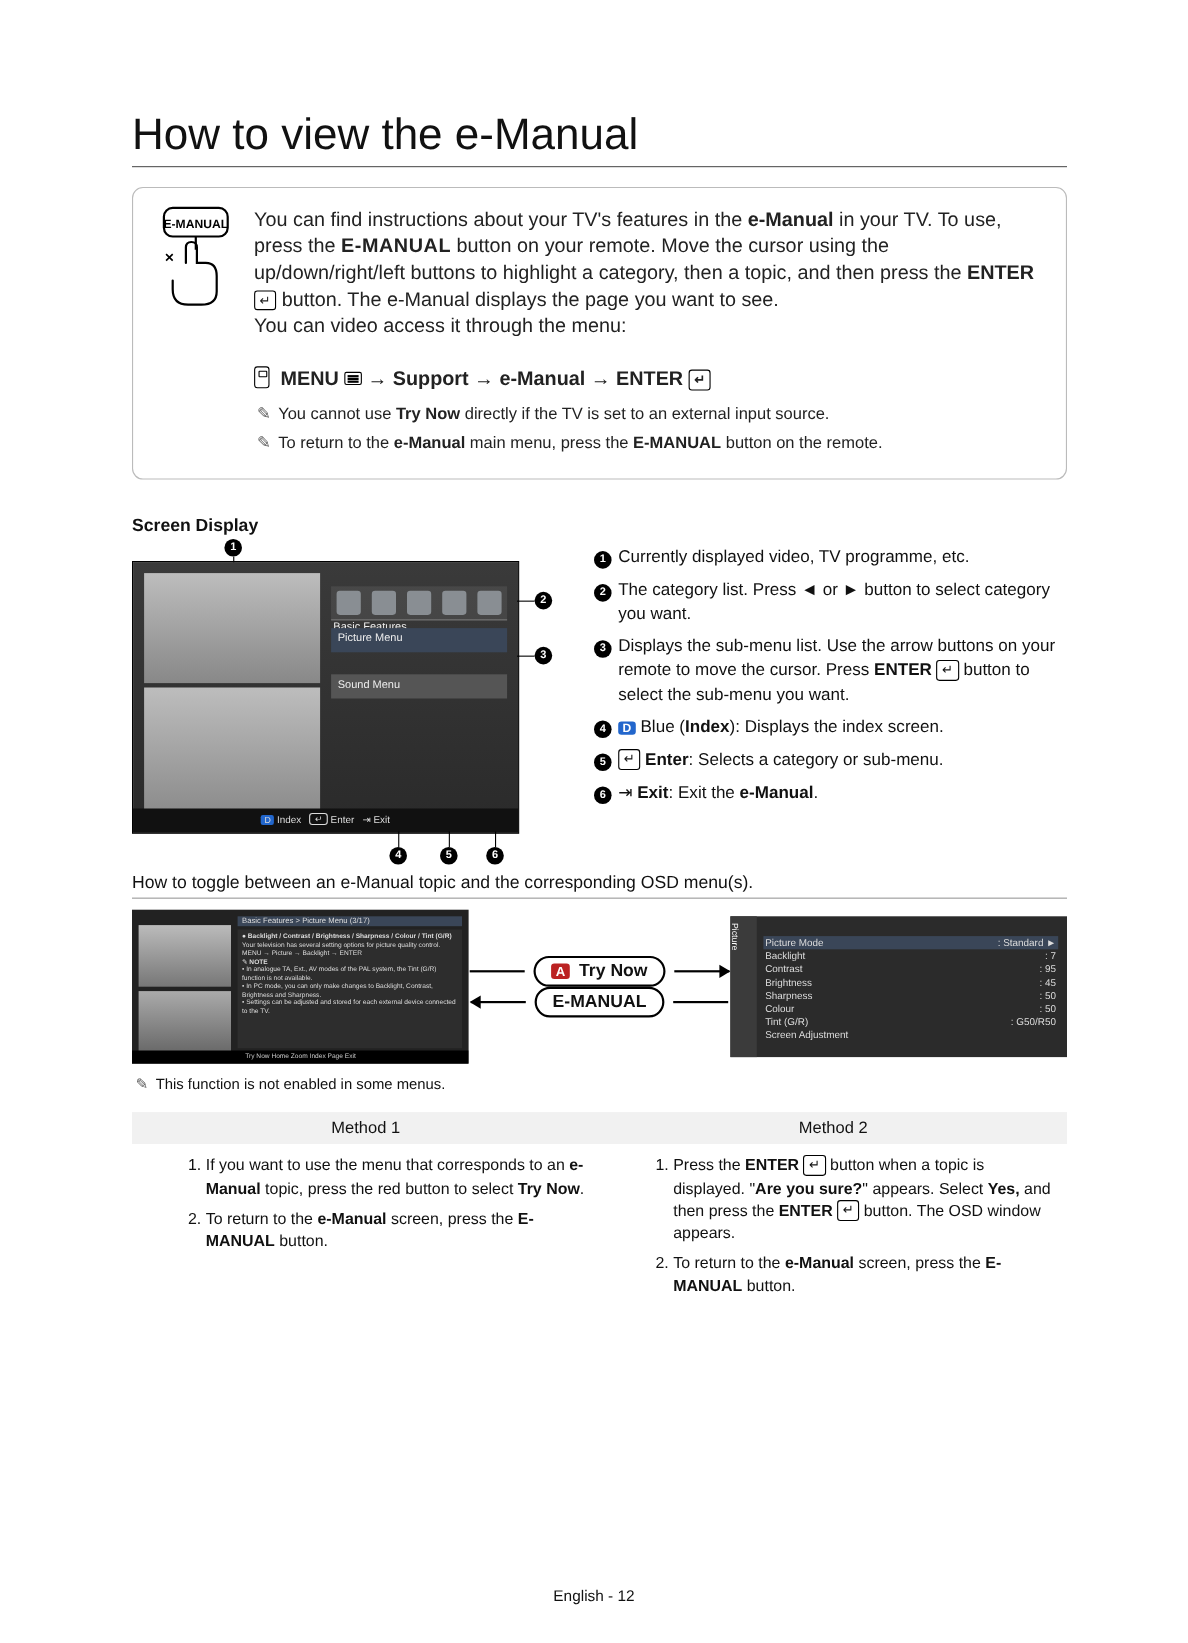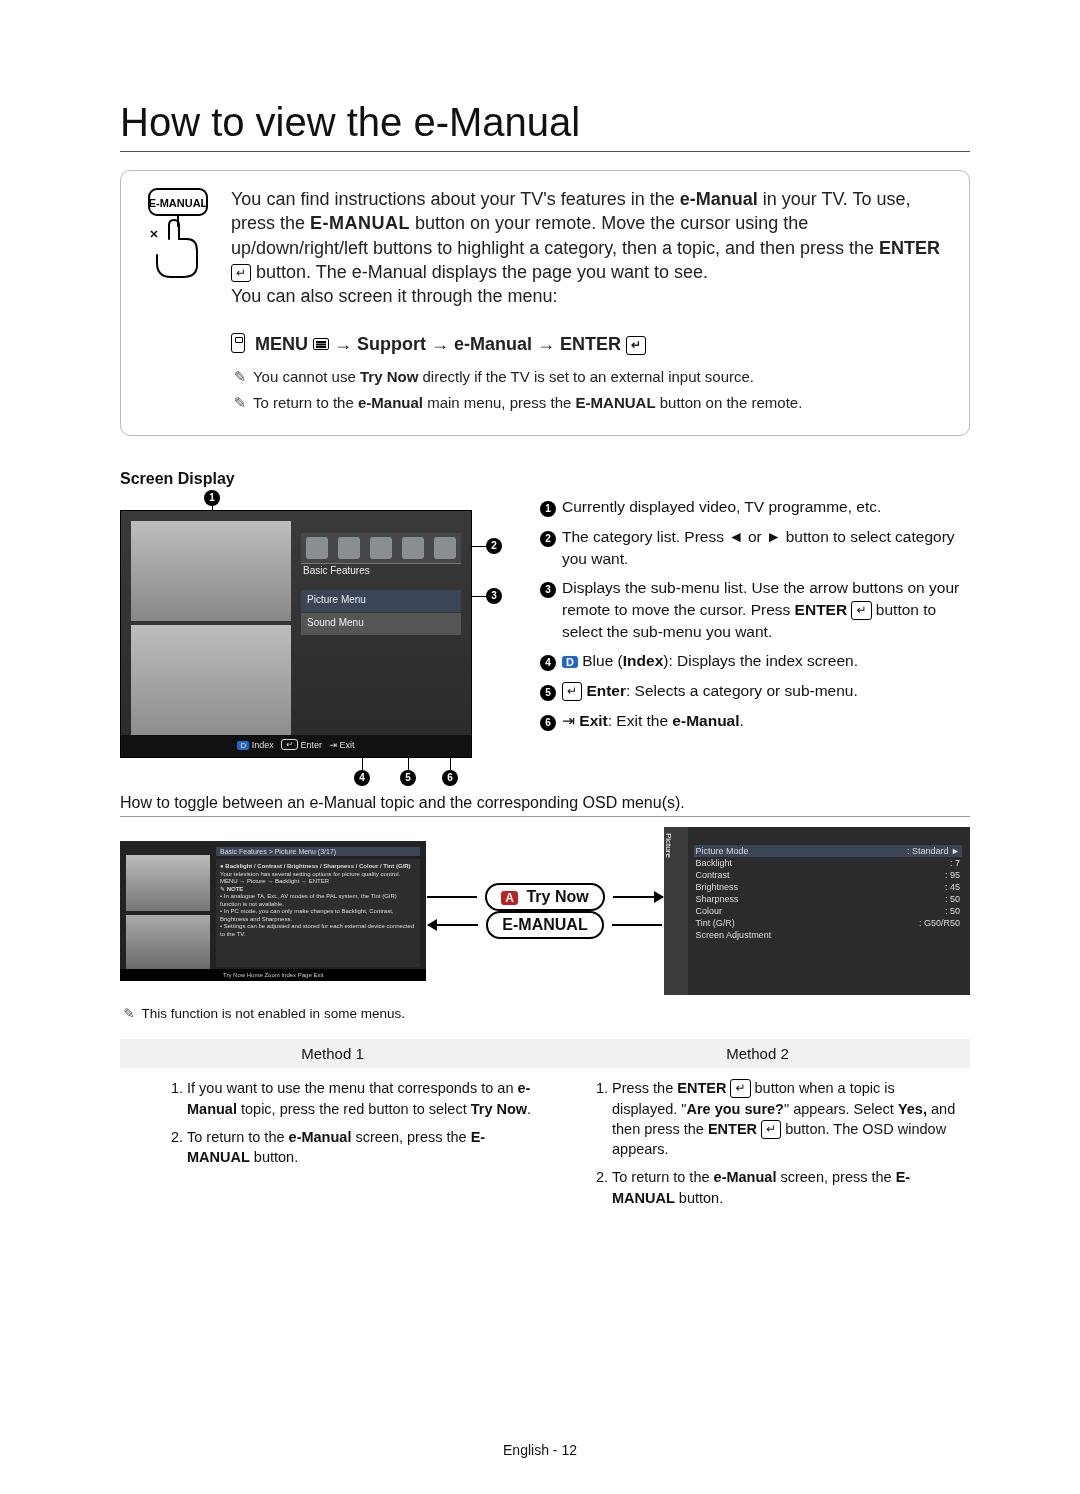--- a/index.html
+++ b/index.html
@@ -37,21 +37,21 @@
   .mini .thumb2{position:absolute;left:6px;top:74px;width:84px;height:58px;background:linear-gradient(#aaa,#666);}
   .mini .body{position:absolute;left:96px;top:18px;right:6px;bottom:14px;background:#2d2d2d;color:#ddd;font-size:6px;padding:4px;line-height:1.25;}
   .mini .foot{position:absolute;left:0;right:0;bottom:0;height:12px;background:#000;color:#ccc;font-size:6px;text-align:center;line-height:12px;}
   .pill{display:inline-block;background:#fff;border:2px solid #000;border-radius:16px;padding:3px 14px;font-weight:bold;font-size:16px;}
   .pill .red{background:#b22;color:#fff;border-radius:3px;padding:0 4px;font-size:12px;margin-right:4px;}
   .arrow-col{display:flex;flex-direction:column;align-items:flex-start;width:240px;}
   .arrow-row{display:flex;align-items:center;gap:8px;width:100%;justify-content:center;}
   .long-arrow{height:2px;background:#000;width:50px;position:relative;}
   .long-arrow.r::after{content:"";position:absolute;right:-1px;top:-5px;border-left:10px solid #000;border-top:6px solid transparent;border-bottom:6px solid transparent;}
   .long-arrow.l::before{content:"";position:absolute;left:-1px;top:-5px;border-right:10px solid #000;border-top:6px solid transparent;border-bottom:6px solid transparent;}
-  .osd{width:310px;height:168px;background:#2b2b2b;position:relative;font-size:9px;color:#ddd;}
+  .osd{width:310px;height:128px;background:#2b2b2b;position:relative;font-size:9px;color:#ddd;}
   .osd .side{position:absolute;left:0;top:0;bottom:0;width:24px;background:#3b3b3b;}
   .osd .side div{height:18px;border-bottom:1px solid #555;}
   .osd .rows{position:absolute;left:30px;top:18px;right:8px;}
   .osd .row{display:flex;justify-content:space-between;padding:1px 2px;}
   .osd .row.hi{background:#3a4658;}
   .note2{font-size:13.5px;margin-top:10px;}
   .methods-head{display:flex;margin-top:18px;background:#f1f1f1;font-size:15px;}
   .methods-head div{flex:1;text-align:center;padding:6px 0;font-weight:normal;}
   .methods-body{display:flex;font-size:14.5px;line-height:1.4;margin-top:10px;}
   .methods-body > div{flex:1;padding:0 10px;}
@@ -74,21 +74,21 @@
     <svg class="remote-icon" viewBox="0 0 74 92">
       <rect x="6" y="2" width="58" height="26" rx="8" fill="#fff" stroke="#000" stroke-width="2"></rect>
       <text x="35" y="20" text-anchor="middle" font-size="11" font-weight="bold" font-family="Arial">E-MANUAL</text>
       <line x1="35" y1="28" x2="35" y2="40" stroke="#000" stroke-width="2"></line>
       <path d="M26 52 L26 38 Q26 33 31 33 Q36 33 36 38 L36 52 L44 52 Q54 52 54 64 L54 78 Q54 90 40 90 L28 90 Q14 90 14 76 L14 68" fill="none" stroke="#000" stroke-width="2" stroke-linecap="round"></path>
       <path d="M8 44 L14 50 M8 50 L14 44" stroke="#000" stroke-width="1.5"></path>
     </svg>
     <div>
       <span>You can find instructions about your TV's features in the </span><b>e-Manual</b><span> in your TV. To use, press the </span><span style="font-family:Arial;font-weight:bold;letter-spacing:.5px">E-MANUAL</span><span> button on your remote. Move the cursor using the up/down/right/left buttons to highlight a category, then a topic, and then press the </span><span style="font-weight:bold">ENTER</span> <span class="enter-glyph">↵</span><span> button. The e-Manual displays the page you want to see.</span>
     </div>
-    <div>You can also screen it through the menu:</div>
+    <div>You can video access it through the menu:</div>
     <div class="nav-path">
       <span class="remote-glyph"></span>
       &nbsp;<span>MENU</span> <span class="menu-glyph"></span><span> → Support → e-Manual → </span><span>ENTER</span> <span class="enter-glyph">↵</span>
     </div>
     <div class="note-line"><span class="pencil">✎</span> <span>You cannot use </span><b>Try Now</b><span> directly if the TV is set to an external input source.</span></div>
     <div class="note-line"><span class="pencil">✎</span> <span>To return to the </span><b>e-Manual</b><span> main menu, press the </span><span style="font-weight:bold">E-MANUAL</span><span> button on the remote.</span></div>
   </div>
 
   <div class="sh">Screen Display</div>
 
@@ -96,21 +96,21 @@
     <div class="screen-col">
 
       <div class="callout-num" style="left:84px;top:-6px">1</div>
       <div class="callout-line" style="left:92px;top:10px;width:1px;height:14px"></div>
 
       <div class="screen-mock" style="margin-top:14px">
         <div class="screen-video"></div>
         <div class="screen-video big"></div>
         <div class="cat-bar"><span></span><span></span><span></span><span></span><span></span></div>
         <div class="cat-label">Basic Features</div>
-        <div class="menu-item hi" style="top:79px">Picture Menu</div>
+        <div class="menu-item hi" style="top:60px">Picture Menu</div>
         <div class="menu-item" style="top:102px">Sound Menu</div>
         <div class="footer-bar">
           <span style="background:#26c;border-radius:2px;padding:0 3px;font-size:8px">D</span> <span>Index</span> &nbsp; <span class="enter-glyph" style="border-color:#ddd;color:#ddd;font-size:8px">↵</span> <span>Enter</span> &nbsp; ⇥ <span>Exit</span>
         </div>
       </div>
 
       <div class="callout-line" style="left:350px;top:50px;width:16px;height:1px"></div>
       <div class="callout-num" style="left:366px;top:42px">2</div>
 
       <div class="callout-line" style="left:350px;top:100px;width:16px;height:1px"></div>

